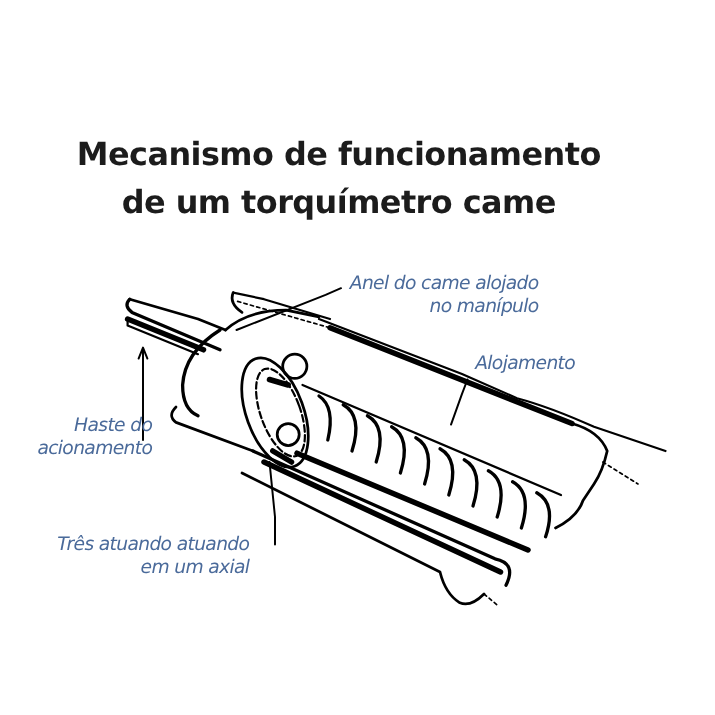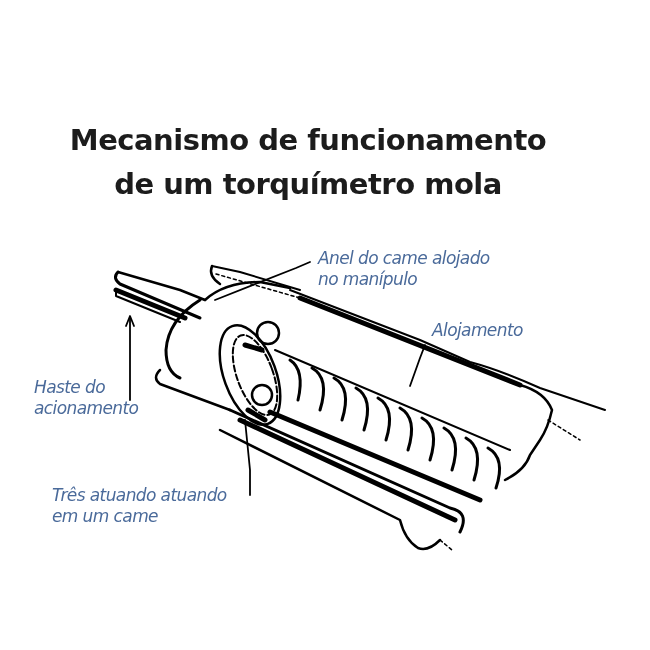--- a/index.html
+++ b/index.html
@@ -10,29 +10,29 @@
       text-align: center; color: #1c1c1c; font-weight: bold;
       font-family: "DejaVu Sans", sans-serif; font-size: 29px; line-height: 44px;
       letter-spacing: -0.5px;
     }
     .title span { display: block; }
     .label {
       position: absolute; color: #4a6a9a; font-style: italic;
       font-family: "DejaVu Sans", sans-serif; font-size: 17px; line-height: 21px;
       letter-spacing: -0.6px; white-space: nowrap;
     }
-    .label span { display: block; }
+    .label span { display: block; text-align: right; }
     svg.drawing { position: absolute; left: 0; top: 0; }
   </style>
 </head>
 <body>
 
 <div class="title">
   <span>Mecanismo de funcionamento</span>
-  <span>de um torquímetro mola</span>
+  <span>de um torquímetro came</span>
 </div>
 
 <svg class="drawing" width="650" height="650" viewBox="0 0 650 650">
   <g fill="none" stroke="#000" stroke-linecap="round" stroke-linejoin="round">
 
     <g>
       <path d="M118,272 Q112,278 120,284 L200,318" stroke-width="3"></path>
       <path d="M118,272 L180,290 L205,300" stroke-width="2.5"></path>
       <path d="M116,290 L185,318" stroke-width="5"></path>
       <path d="M116,290 L116,296 L180,322" stroke-width="2"></path>
@@ -101,14 +101,14 @@
   <span>Alojamento</span>
 </div>
 
 <div class="label" style="left:34px; top:377px;">
   <span>Haste do</span>
   <span>acionamento</span>
 </div>
 
 <div class="label" style="left:52px; top:485px;">
   <span>Três atuando atuando</span>
-  <span>em um came</span>
+  <span>em um axial</span>
 </div>
 
 </body></html>

